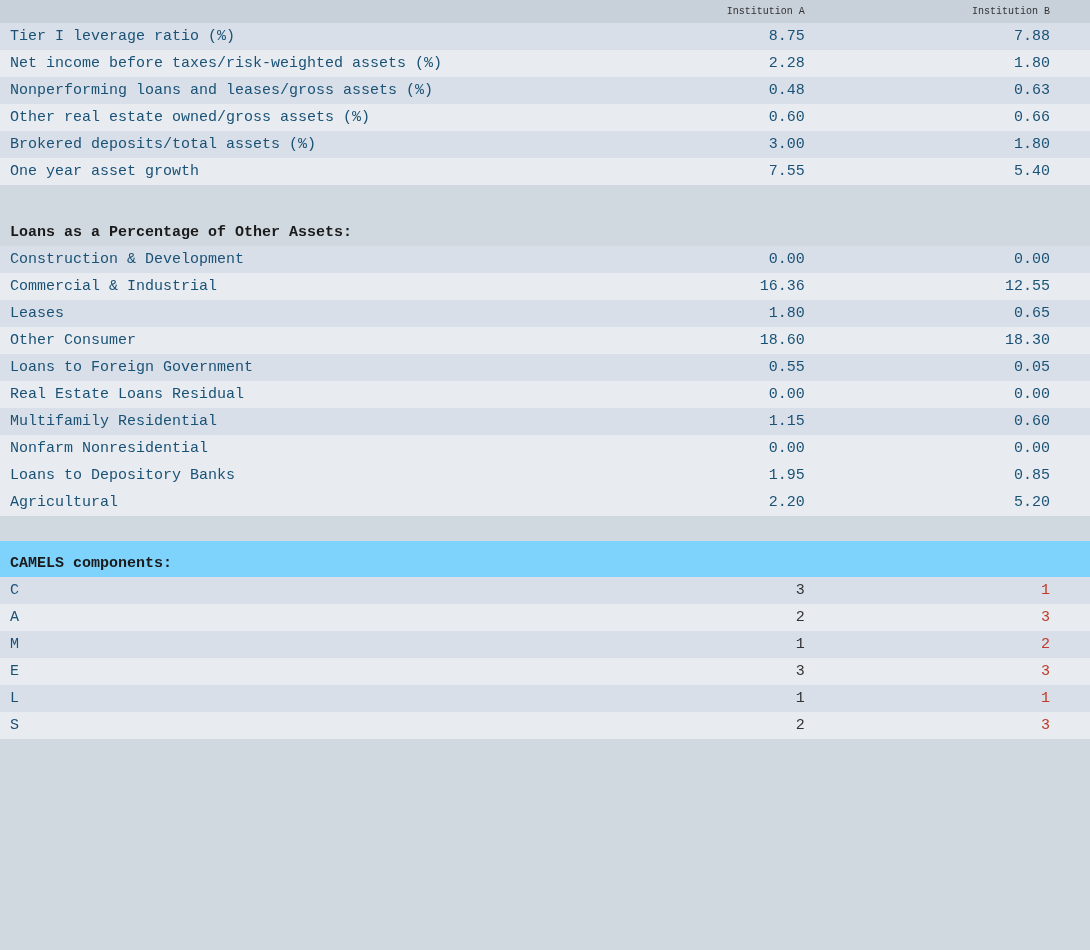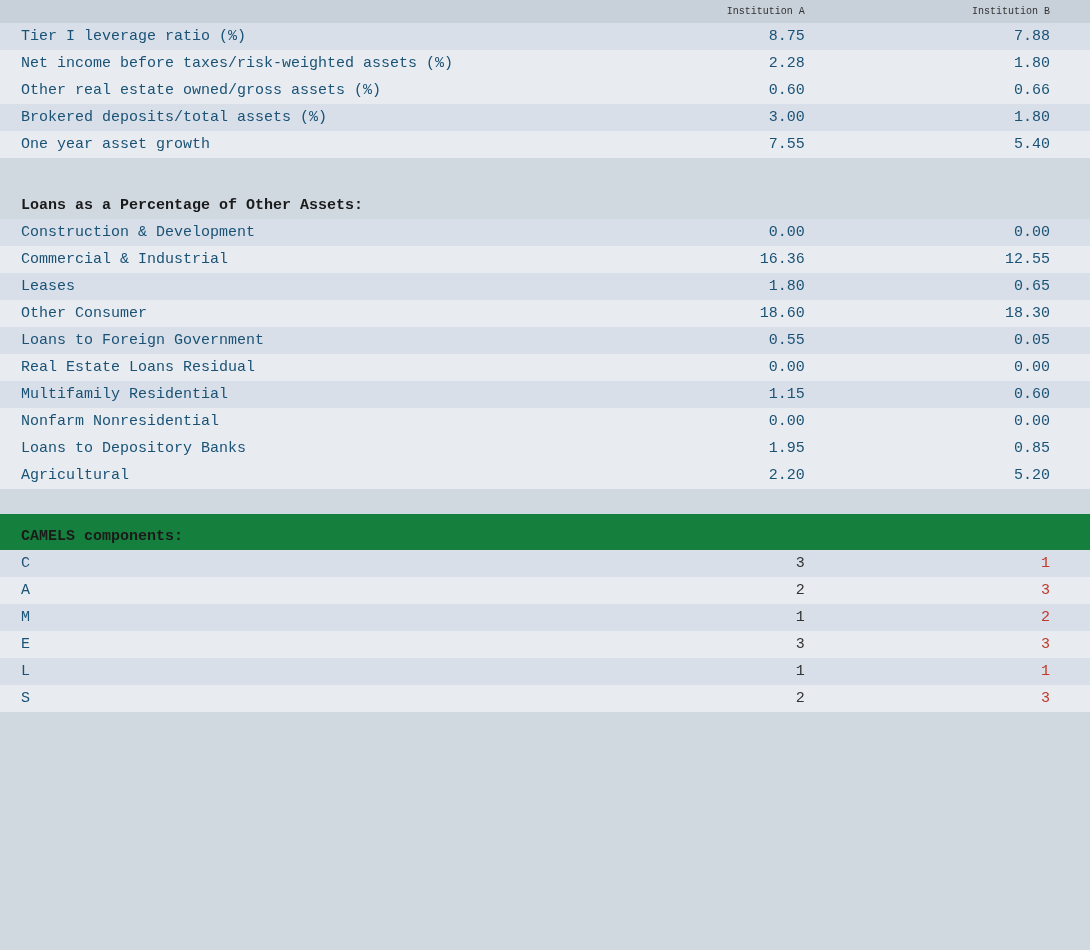--- a/index.html
+++ b/index.html
@@ -35,42 +35,42 @@
     tbody tr td {
       padding: 5px 40px 5px 10px;
       font-family: 'Courier New', Courier, monospace;
       font-size: 15px;
       text-align: right;
       color: #1a5276;
     }
     tbody tr td:first-child {
       text-align: left;
       color: #1a5276;
-      padding-left: 21px;
+      padding-left: 10px;
     }
     tbody tr.even-row {
       background: #e8ecf0;
     }
     tbody tr.odd-row {
       background: #d8dfe8;
     }
     tbody tr.section-header td {
       background: #d0d8e0;
       color: #1a1a1a;
       font-weight: bold;
       text-align: left;
       padding-top: 14px;
       padding-bottom: 5px;
     }
     tbody tr.spacer td {
       background: #d0d8e0;
       padding: 4px;
     }
     tbody tr.camels-header td {
-      background: #15803d;
+      background: #7dd3fc;
       color: #1a1a1a;
       font-weight: bold;
       text-align: left;
       padding-top: 14px;
       padding-bottom: 5px;
     }
     .camels-val-a {
       color: #333 !important;
     }
     .camels-val-b {
@@ -93,20 +93,25 @@
     <tr class="odd-row">
           <td>Tier I leverage ratio (%)</td>
           <td>8.75</td>
           <td>7.88</td>
         </tr>
         <tr class="even-row">
           <td>Net income before taxes/risk-weighted assets (%)</td>
           <td>2.28</td>
           <td>1.80</td>
         </tr>
+        <tr class="odd-row">
+          <td>Nonperforming loans and leases/gross assets (%)</td>
+          <td>0.48</td>
+          <td>0.63</td>
+        </tr>
         <tr class="even-row">
           <td>Other real estate owned/gross assets (%)</td>
           <td>0.60</td>
           <td>0.66</td>
         </tr>
         <tr class="odd-row">
           <td>Brokered deposits/total assets (%)</td>
           <td>3.00</td>
           <td>1.80</td>
         </tr>

